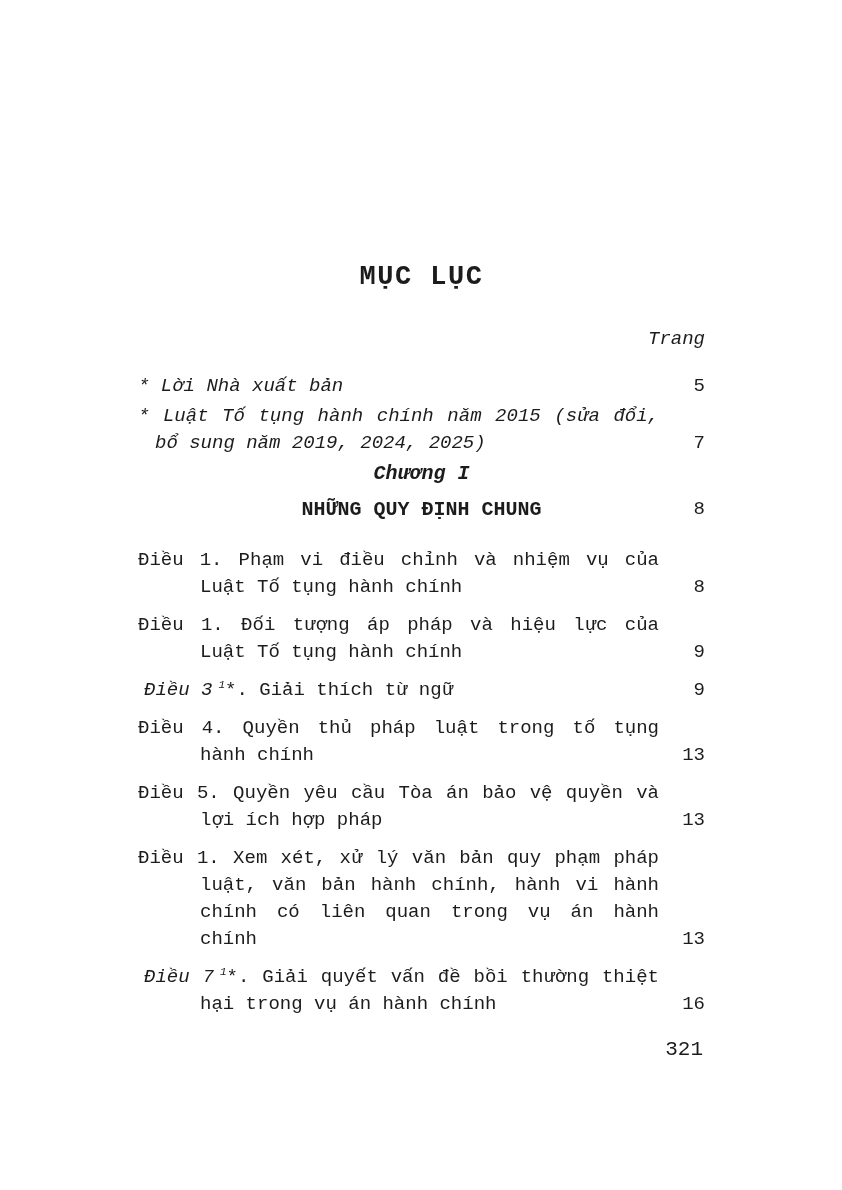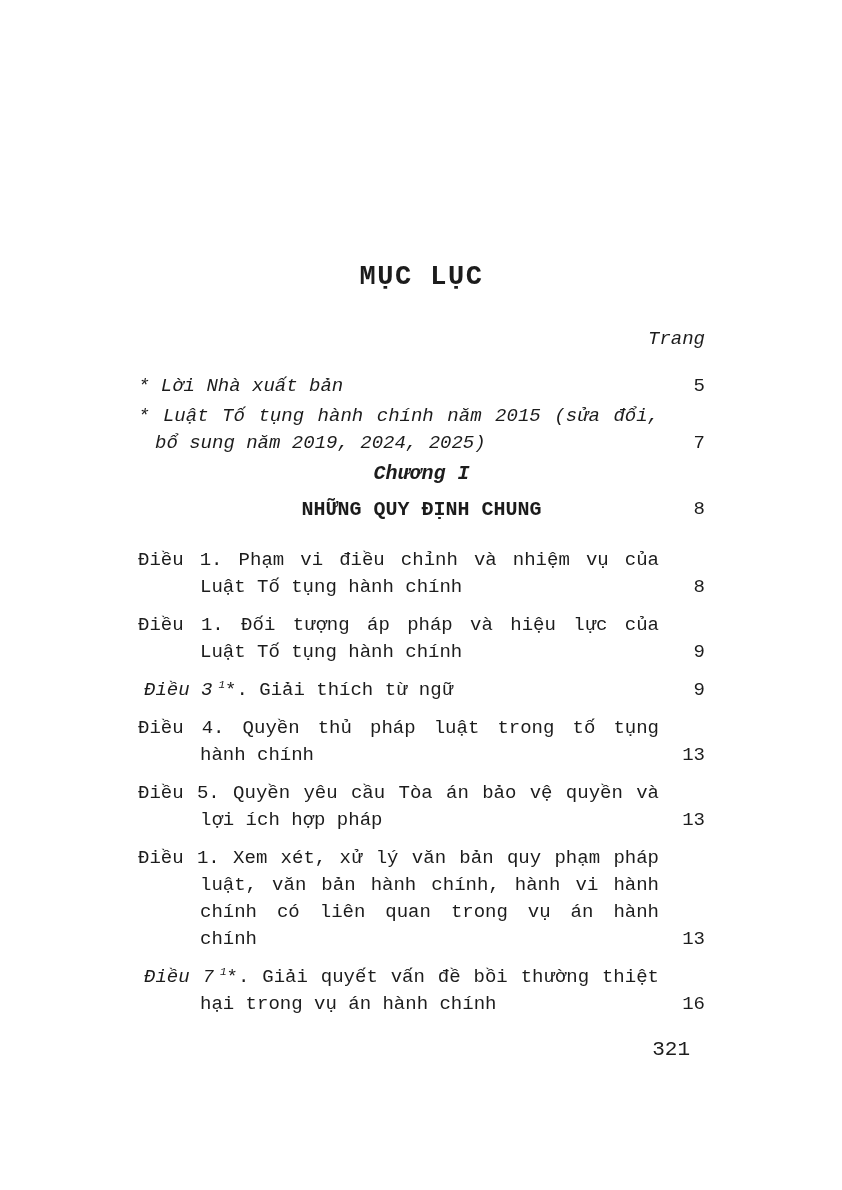--- a/index.html
+++ b/index.html
@@ -86,21 +86,21 @@
     padding-left: 62px;
     text-indent: -62px;
   }
   .art-num-italic { font-style: italic; margin-left: 6px; }
   sup.fnote {
     font-size: 11px;
     line-height: 0;
   }
   .footer-page {
     position: absolute;
-    right: 152px;
+    right: 139px;
     top: 1036px;
     font-size: 21px;
     line-height: 27px;
   }
 </style>
 </head>
 <body>
 
 <div class="sheet">
 

